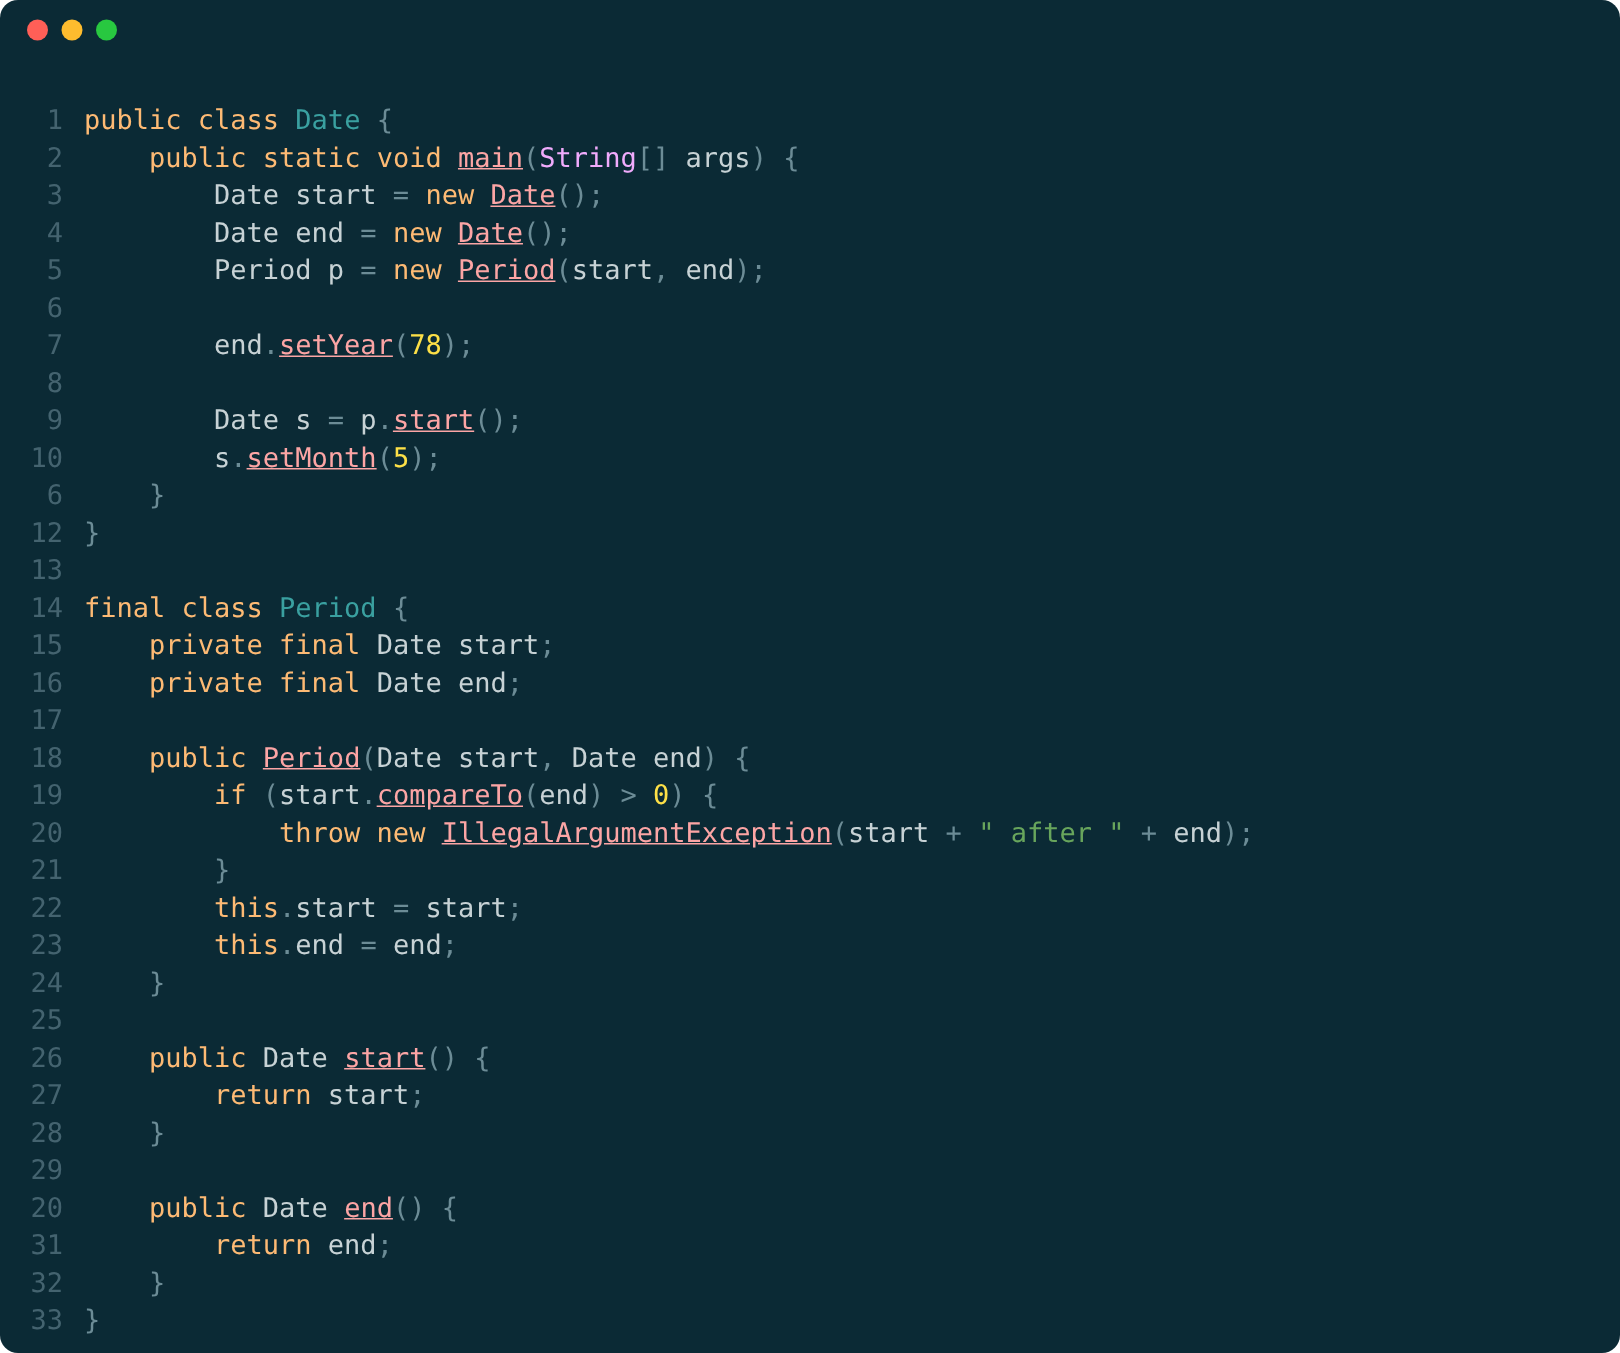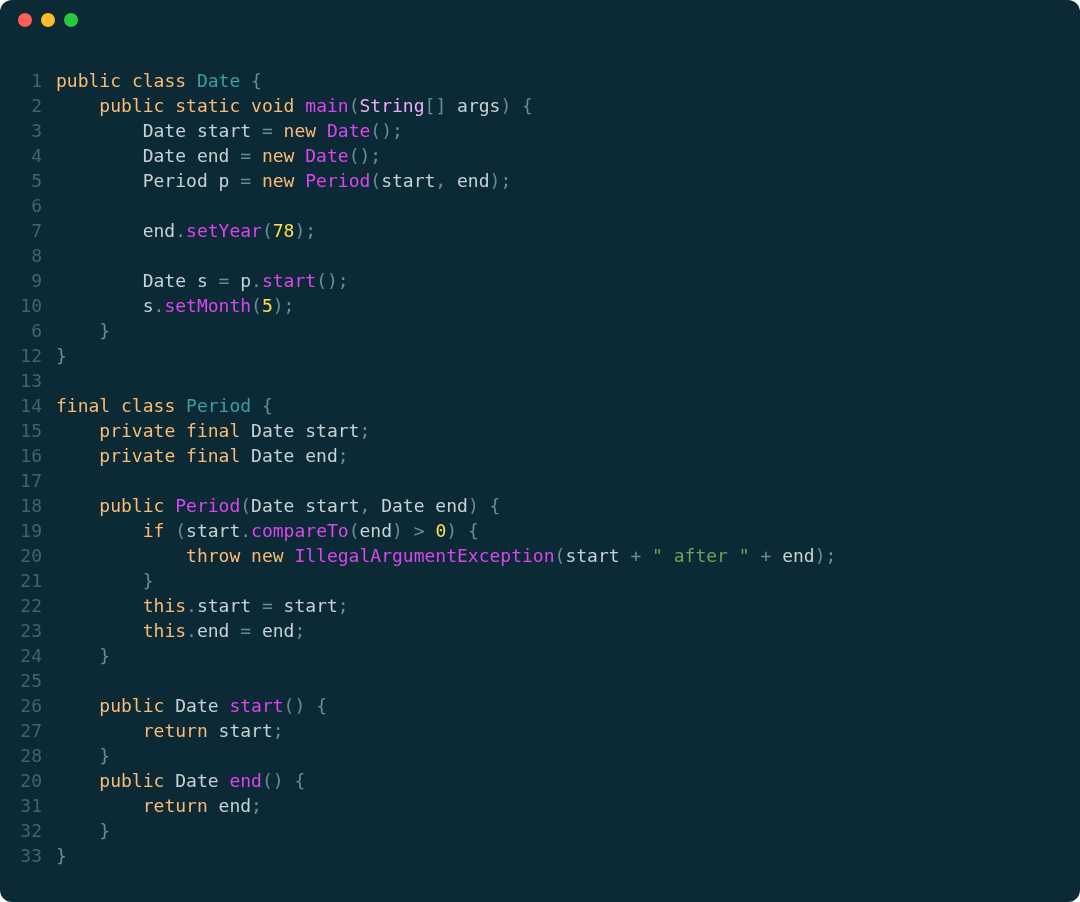--- a/index.html
+++ b/index.html
@@ -53,21 +53,21 @@
     user-select: none;
   }
   .code {
     flex: 1;
     white-space: pre;
   }
   
   .kw     { color: #fdba74; }    
   .type   { color: #3aa0a0; }    
   .type2  { color: #f0abfc; }
-  .func   { color: #d946ef; }
+  .func   { color: #fca5a5; text-decoration: underline; }
   .punct  { color: #6c8c96; }
   .num    { color: #fde047; }
   .str    { color: #68a55c; }
   .plain  { color: #c7d2d5; }
 </style>
 </head>
 <body>
 
 <div class="window">
   <div class="titlebar">
@@ -97,18 +97,19 @@
       <div class="line"><span class="gutter">19</span><span class="code"><span class="plain">        </span><span class="kw">if</span><span class="plain"> </span><span class="punct">(</span><span class="plain">start</span><span class="punct">.</span><span class="func">compareTo</span><span class="punct">(</span><span class="plain">end</span><span class="punct">)</span><span class="plain"> </span><span class="punct">&gt;</span><span class="plain"> </span><span class="num">0</span><span class="punct">)</span><span class="plain"> </span><span class="punct">{</span></span></div>
       <div class="line"><span class="gutter">20</span><span class="code"><span class="plain">            </span><span class="kw">throw</span><span class="plain"> </span><span class="kw">new</span><span class="plain"> </span><span class="func">IllegalArgumentException</span><span class="punct">(</span><span class="plain">start </span><span class="punct">+</span><span class="plain"> </span><span class="str">" after "</span><span class="plain"> </span><span class="punct">+</span><span class="plain"> end</span><span class="punct">);</span></span></div>
       <div class="line"><span class="gutter">21</span><span class="code"><span class="plain">        </span><span class="punct">}</span></span></div>
       <div class="line"><span class="gutter">22</span><span class="code"><span class="plain">        </span><span class="kw">this</span><span class="punct">.</span><span class="plain">start </span><span class="punct">=</span><span class="plain"> start</span><span class="punct">;</span></span></div>
       <div class="line"><span class="gutter">23</span><span class="code"><span class="plain">        </span><span class="kw">this</span><span class="punct">.</span><span class="plain">end </span><span class="punct">=</span><span class="plain"> end</span><span class="punct">;</span></span></div>
       <div class="line"><span class="gutter">24</span><span class="code"><span class="plain">    </span><span class="punct">}</span></span></div>
       <div class="line"><span class="gutter">25</span><span class="code"> </span></div>
       <div class="line"><span class="gutter">26</span><span class="code"><span class="plain">    </span><span class="kw">public</span><span class="plain"> Date </span><span class="func">start</span><span class="punct">()</span><span class="plain"> </span><span class="punct">{</span></span></div>
       <div class="line"><span class="gutter">27</span><span class="code"><span class="plain">        </span><span class="kw">return</span><span class="plain"> start</span><span class="punct">;</span></span></div>
       <div class="line"><span class="gutter">28</span><span class="code"><span class="plain">    </span><span class="punct">}</span></span></div>
+      <div class="line"><span class="gutter">29</span><span class="code"> </span></div>
       <div class="line"><span class="gutter">20</span><span class="code"><span class="plain">    </span><span class="kw">public</span><span class="plain"> Date </span><span class="func">end</span><span class="punct">()</span><span class="plain"> </span><span class="punct">{</span></span></div>
       <div class="line"><span class="gutter">31</span><span class="code"><span class="plain">        </span><span class="kw">return</span><span class="plain"> end</span><span class="punct">;</span></span></div>
       <div class="line"><span class="gutter">32</span><span class="code"><span class="plain">    </span><span class="punct">}</span></span></div>
       <div class="line"><span class="gutter">33</span><span class="code"><span class="punct">}</span></span></div>
     </div>
 </div>
 
 </body></html>

